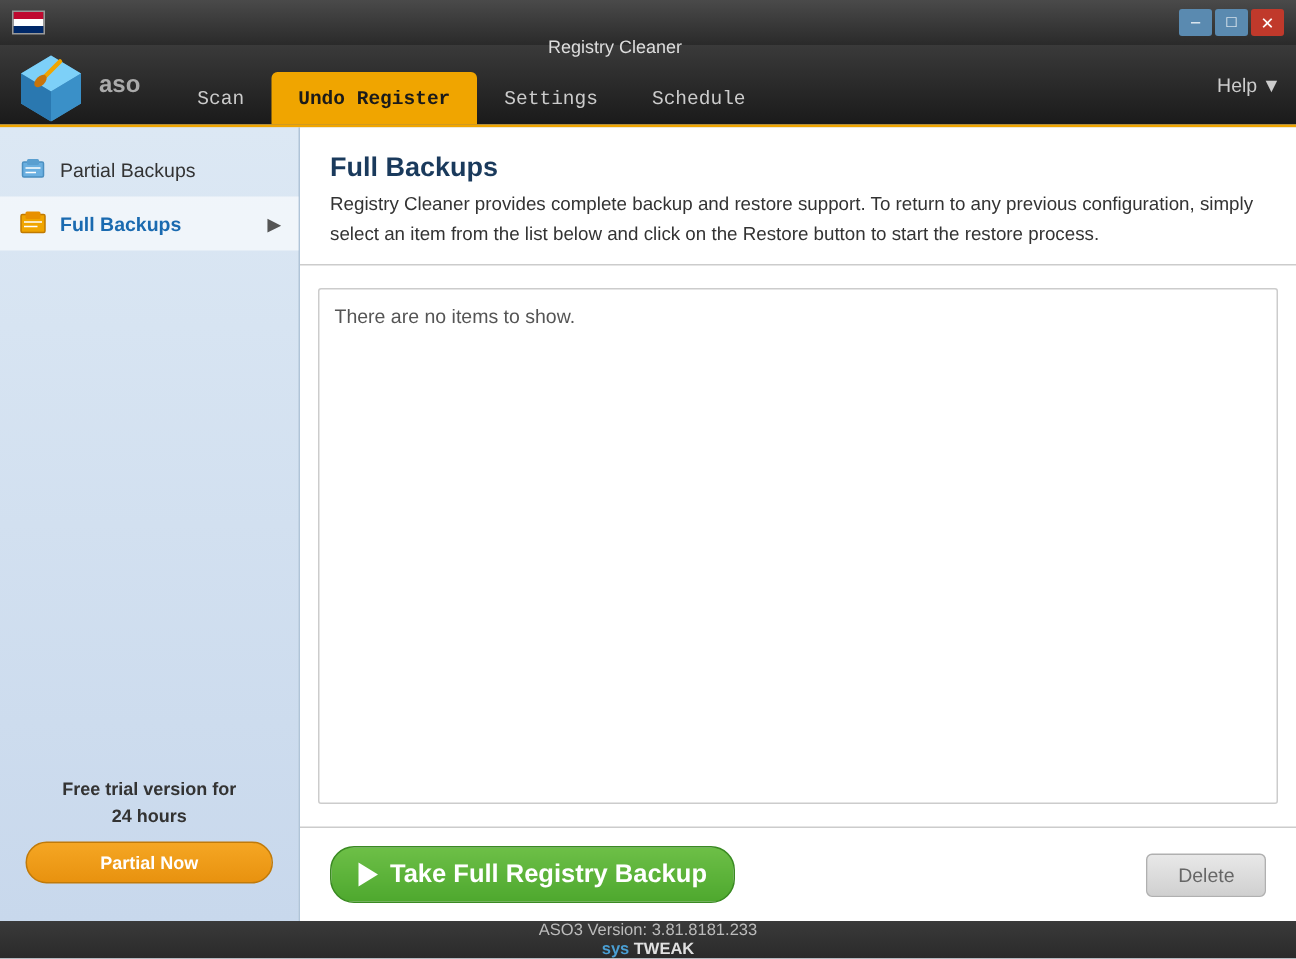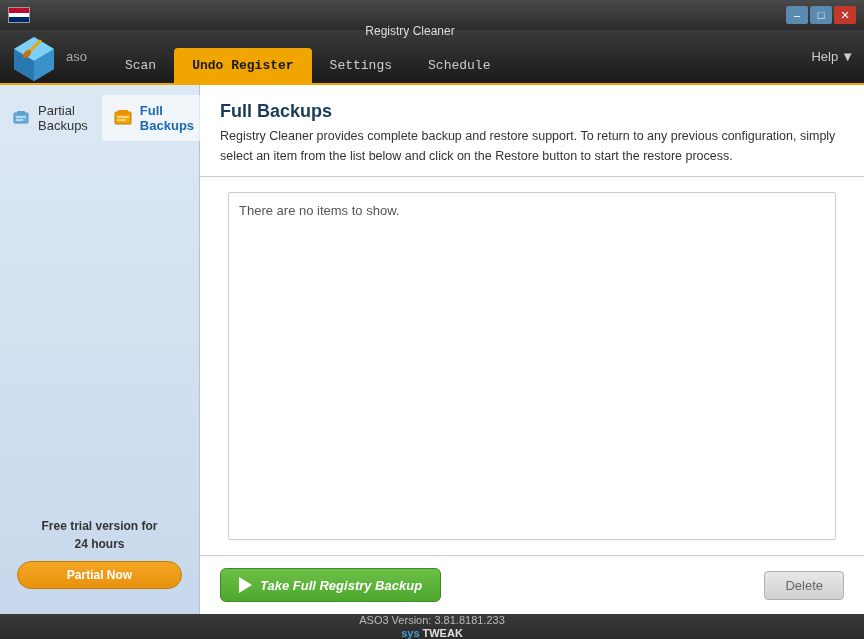--- a/index.html
+++ b/index.html
@@ -85,22 +85,22 @@
       position: relative;
     }
 
     .logo-cube svg {
       width: 100%;
       height: 100%;
     }
 
     .logo-text {
       color: #aaa;
-      font-size: 13px;
-      font-weight: normal;
+      font-size: 16px;
+      font-weight: bold;
     }
 
     .nav-tabs {
       display: flex;
       align-items: flex-end;
       height: 100%;
       flex: 1;
       padding-top: 10px;
       font-family: Liberation Mono, monospace;
     }
@@ -144,21 +144,21 @@
       background: linear-gradient(to bottom, #dce8f4, #c8d8ec);
       border-right: 1px solid #b0c4d8;
       padding: 10px 0;
       display: flex;
       flex-direction: column;
       justify-content: space-between;
     }
 
     .sidebar-items {
       display: flex;
-      flex-direction: row;
+      flex-direction: column;
     }
 
     .sidebar-item {
       display: flex;
       align-items: center;
       padding: 8px 12px;
       cursor: pointer;
       font-size: 13px;
       color: #333;
       gap: 8px;
@@ -230,21 +230,21 @@
     }
 
     .content-description {
       color: #333;
       font-size: 12.5px;
       line-height: 1.6;
     }
 
     .content-body {
       flex: 1;
-      padding: 15px 28px;
+      padding: 15px 12px;
       overflow: hidden;
     }
 
     .items-list {
       border: 1px solid #ccc;
       background: white;
       height: 100%;
       border-radius: 2px;
       padding: 10px;
     }
@@ -260,30 +260,29 @@
       padding: 12px 20px;
       display: flex;
       align-items: center;
       gap: 12px;
       background: white;
     }
 
     .take-backup-btn {
       background: linear-gradient(to bottom, #6dbf47, #4ea82e);
       border: 1px solid #3a8a22;
-      border-radius: 6px;
+      border-radius: 16px;
       color: white;
       font-weight: bold;
-      font-size: 13px;
+      font-size: 17px;
       padding: 8px 18px;
       cursor: pointer;
       display: flex;
       align-items: center;
       gap: 8px;
-      font-style: italic;
     }
 
     .play-icon {
       width: 0;
       height: 0;
       border-top: 8px solid transparent;
       border-bottom: 8px solid transparent;
       border-left: 13px solid white;
     }
 

